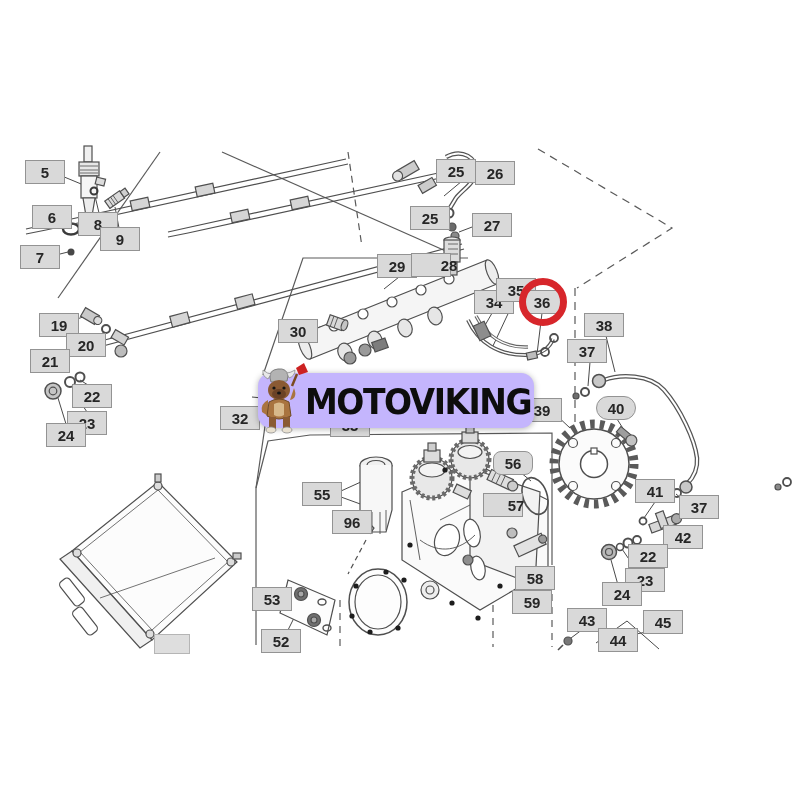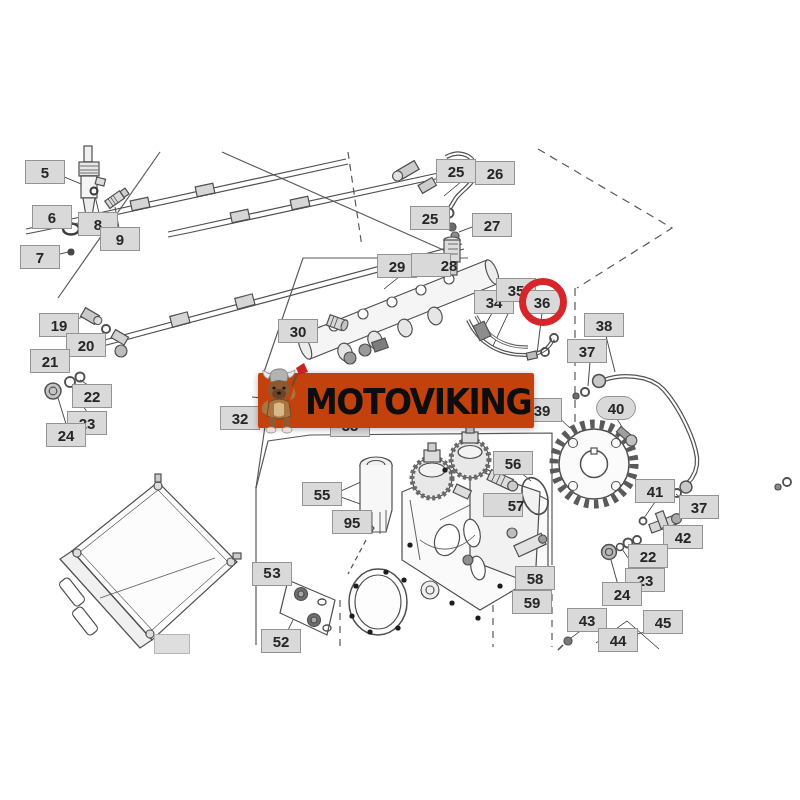--- a/index.html
+++ b/index.html
@@ -7,22 +7,22 @@
          font-family:"Liberation Sans",sans-serif;}
   .art{position:absolute;left:0;top:0;z-index:1;}
   #labels-layer{position:absolute;left:0;top:0;width:800px;height:800px;z-index:2;}
   .plabel{position:absolute;width:40px;height:24px;margin-left:-20px;margin-top:-12px;
           background:#d9d9d9;border:1px solid #939393;box-sizing:border-box;
           display:flex;align-items:center;justify-content:center;
           font-weight:bold;font-size:15px;color:#262626;}
   .plabel.blank{width:36px;height:20px;background:#dedede;border-color:#b5b5b5;}
   .highlight-ring{position:absolute;left:519px;top:278px;width:34px;height:34px;
           border:7px solid #d7262b;border-radius:50%;z-index:3;}
-  .banner{position:absolute;left:258px;top:373px;width:276px;height:55px;background:#c2410c;
-          border-radius:2px;box-shadow:0 1px 6px rgba(0,0,0,.30);z-index:4;}
+  .banner{position:absolute;left:258px;top:373px;width:276px;height:55px;background:#c4b5fd;
+          border-radius:13px;box-shadow:0 1px 6px rgba(0,0,0,.30);z-index:4;}
   .banner-text{position:absolute;left:50px;top:6px;width:220px;height:44px;
           display:flex;align-items:center;justify-content:center;
           font-family:"DejaVu Sans",sans-serif;font-weight:bold;font-size:33px;
           letter-spacing:-1.5px;color:#0d0d0d;transform:scaleY(1.08);}
   .mascot{position:absolute;left:-2px;top:-13px;z-index:5;}
 </style>
 </head>
 <body>
 
 <div class="stage">
@@ -362,24 +362,24 @@
       <div class="plabel" style="left: 655px; top: 491px;">41</div>
       <div class="plabel" style="left: 699px; top: 507px;">37</div>
       <div class="plabel" style="left: 683px; top: 537px;">42</div>
       <div class="plabel" style="left: 648px; top: 556px;">22</div>
       <div class="plabel" style="left: 645px; top: 580px;">23</div>
       <div class="plabel" style="left: 622px; top: 594px;">24</div>
       <div class="plabel" style="left: 587px; top: 620px;">43</div>
       <div class="plabel" style="left: 663px; top: 622px;">45</div>
       <div class="plabel" style="left: 618px; top: 640px;">44</div>
       <div class="plabel" style="left: 281px; top: 641px;">52</div>
-      <div class="plabel" style="left: 272px; top: 574px; font-family: Liberation Mono, monospace;">53</div>
-      <div class="plabel" style="left: 352px; top: 522px;">95</div>
+      <div class="plabel" style="left: 272px; top: 599px;">53</div>
+      <div class="plabel" style="left: 352px; top: 522px;">96</div>
       <div class="plabel" style="left: 322px; top: 494px;">55</div>
-      <div class="plabel" style="left: 513px; top: 463px;">56</div>
+      <div class="plabel" style="left: 513px; top: 463px; border-radius: 8px;">56</div>
       <div class="plabel" style="left: 503px; top: 505px; padding-left: 26px;">57</div>
       <div class="plabel" style="left: 535px; top: 578px;">58</div>
       <div class="plabel" style="left: 532px; top: 602px;">59</div>
       <div class="plabel blank" style="left: 174px; top: 646px;"></div>
     </div>
 
   <div class="highlight-ring" style="border-color: rgb(215, 38, 43);"></div>
 
   <div class="banner">
     <svg class="mascot" width="62" height="78" viewBox="0 0 62 78">

